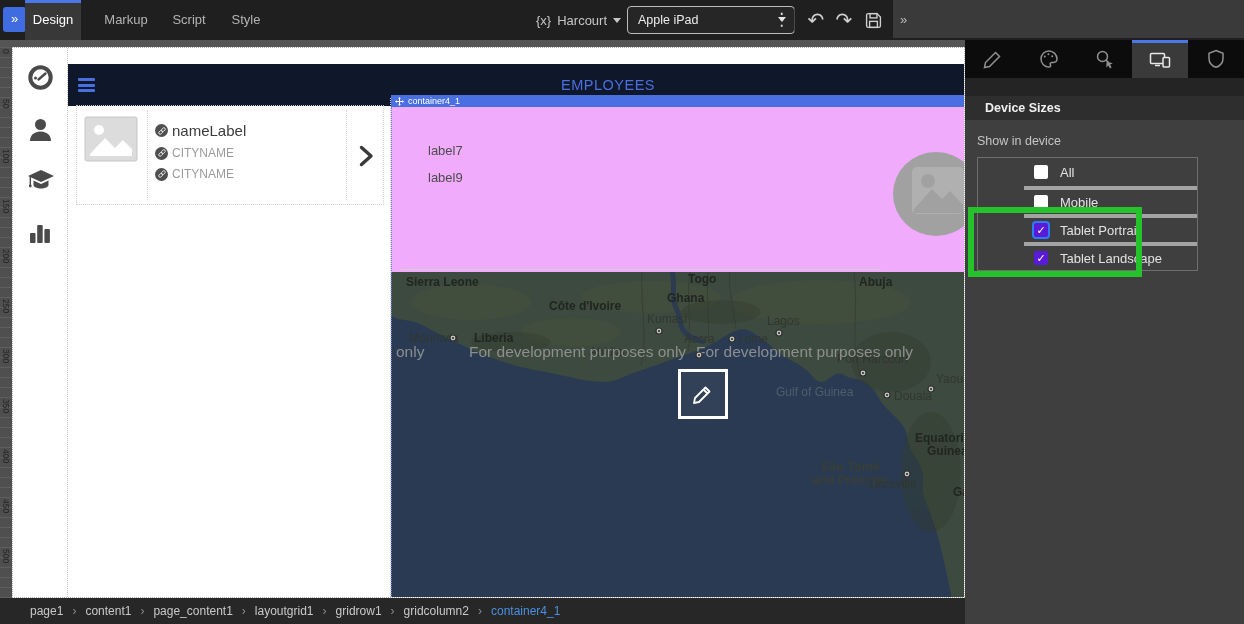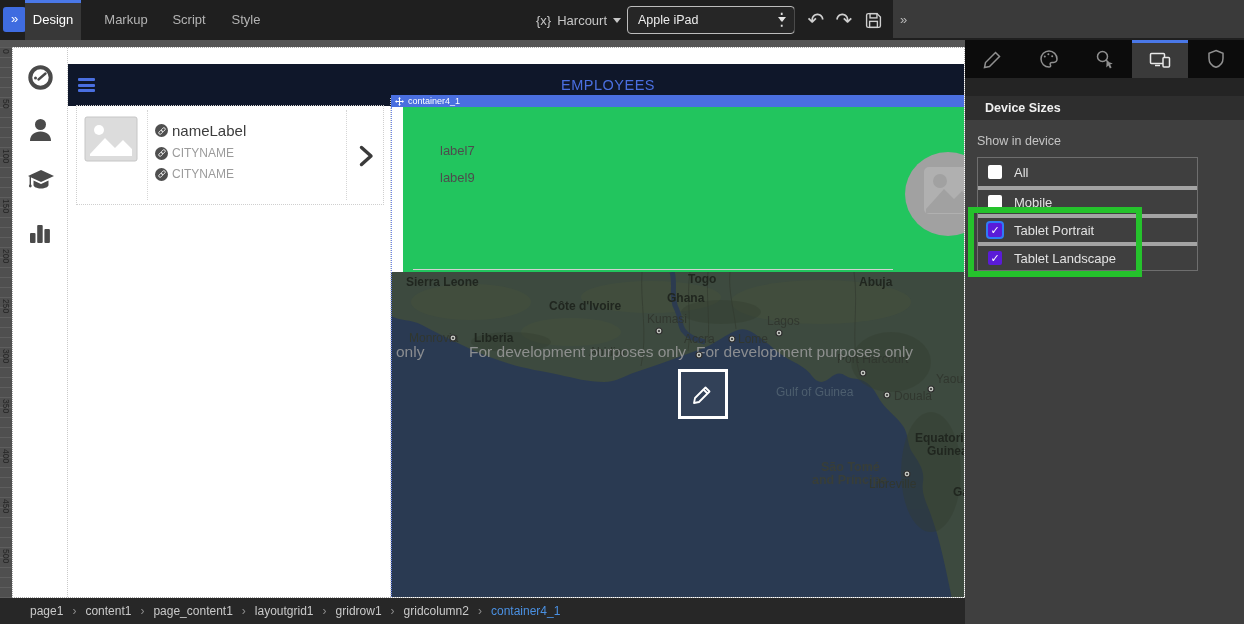--- a/index.html
+++ b/index.html
@@ -40,21 +40,21 @@
   .itabs { display:flex; height:38px; background:#0c0c0c; }
   .itab { flex:1; display:flex; align-items:center; justify-content:center; }
   .itab svg { stroke:#909090; }
   .itab.active { background:#3a3a3a; box-shadow:inset 0 3px 0 #4a78e8; }
   .itab.active svg { stroke:#e8e8e8; }
   .itabs-gap { height:18px; background:#242424; }
   .section-bar { height:24px; background:#2e2e2e; color:#f0f0f0; font-size:12.5px; font-weight:bold;
     line-height:24px; padding-left:20px; }
   .insp-content { padding:14px 12px; }
   .group-label { color:#c4c4c4; font-size:12.5px; margin-bottom:9px; }
-  .opt-box { width:221px; border:1px solid #6e6e6e; }
+  .opt-box { width:221px; border:1px solid #6e6e6e;padding-left:46px; }
   .opt-row { height:28px; display:flex; align-items:center; border-top:4px solid #a3a3a3; }
   .opt-row:first-child { border-top:none; }
   .cb { width:14px; height:14px; margin-left:10px; background:#ffffff; border-radius:2px; flex:none;
     color:#fff; font-size:11px; line-height:14px; text-align:center; font-weight:bold; }
   .cb.on { background:#5a1bd8; }
   .cb.focus { box-shadow:0 0 0 2px #2f7bf7; }
   .opt-label { color:#e2e2e2; font-size:13px; margin-left:12px; }
 
   
   #green-box { position:absolute; left:968px; top:207px; width:174px; height:70px;
@@ -98,22 +98,22 @@
   .f-sub { font-size:12px; color:#9b9b9b; }
   .card-chevron { position:absolute; right:9px; top:39px; }
 
   
   .right-col { position:absolute; left:378px; top:47px; width:575px; height:504px; }
   .sel-frame { position:absolute; left:0; top:12px; right:0; bottom:0; pointer-events:none;
     border-left:1px dotted #6b85e8; border-right:1px dotted #6b85e8; border-bottom:1px dotted #6b85e8; z-index:5; }
   .sel-tag { position:absolute; left:0; top:0; width:575px; height:12px; background:#4a6fe0;
     display:flex; align-items:center; gap:4px; padding-left:4px; z-index:6; }
   .sel-tag span { color:#fff; font-size:9px; line-height:12px; }
-  .gray-panel { position:absolute; left:0; top:12px; width:575px; height:165px; background:#22c55e;
-    overflow:hidden;margin-left:12px; }
+  .gray-panel { position:absolute; left:0; top:12px; width:575px; height:165px; background:#f0abfc;
+    overflow:hidden; }
   .gp-labels { padding:30px 0 0 37px; }
   .gp-labels div { font-size:13px; color:#4d4d4d; line-height:27px; }
   .panel-ellipse { position:absolute; left:501px; top:44px; }
   .panel-divider { position:absolute; left:10px; top:162px; width:480px; height:1px; background:#d2d2d2; }
   .map-box { position:absolute; left:0; top:177px; width:575px; height:327px; overflow:hidden; }
   .map-edit-btn { position:absolute; left:287px; top:97px; width:50px; height:50px;
     border:3px solid #fff; background:rgba(255,255,255,.04); display:flex; align-items:center;
     justify-content:center; z-index:7; }
 
   

